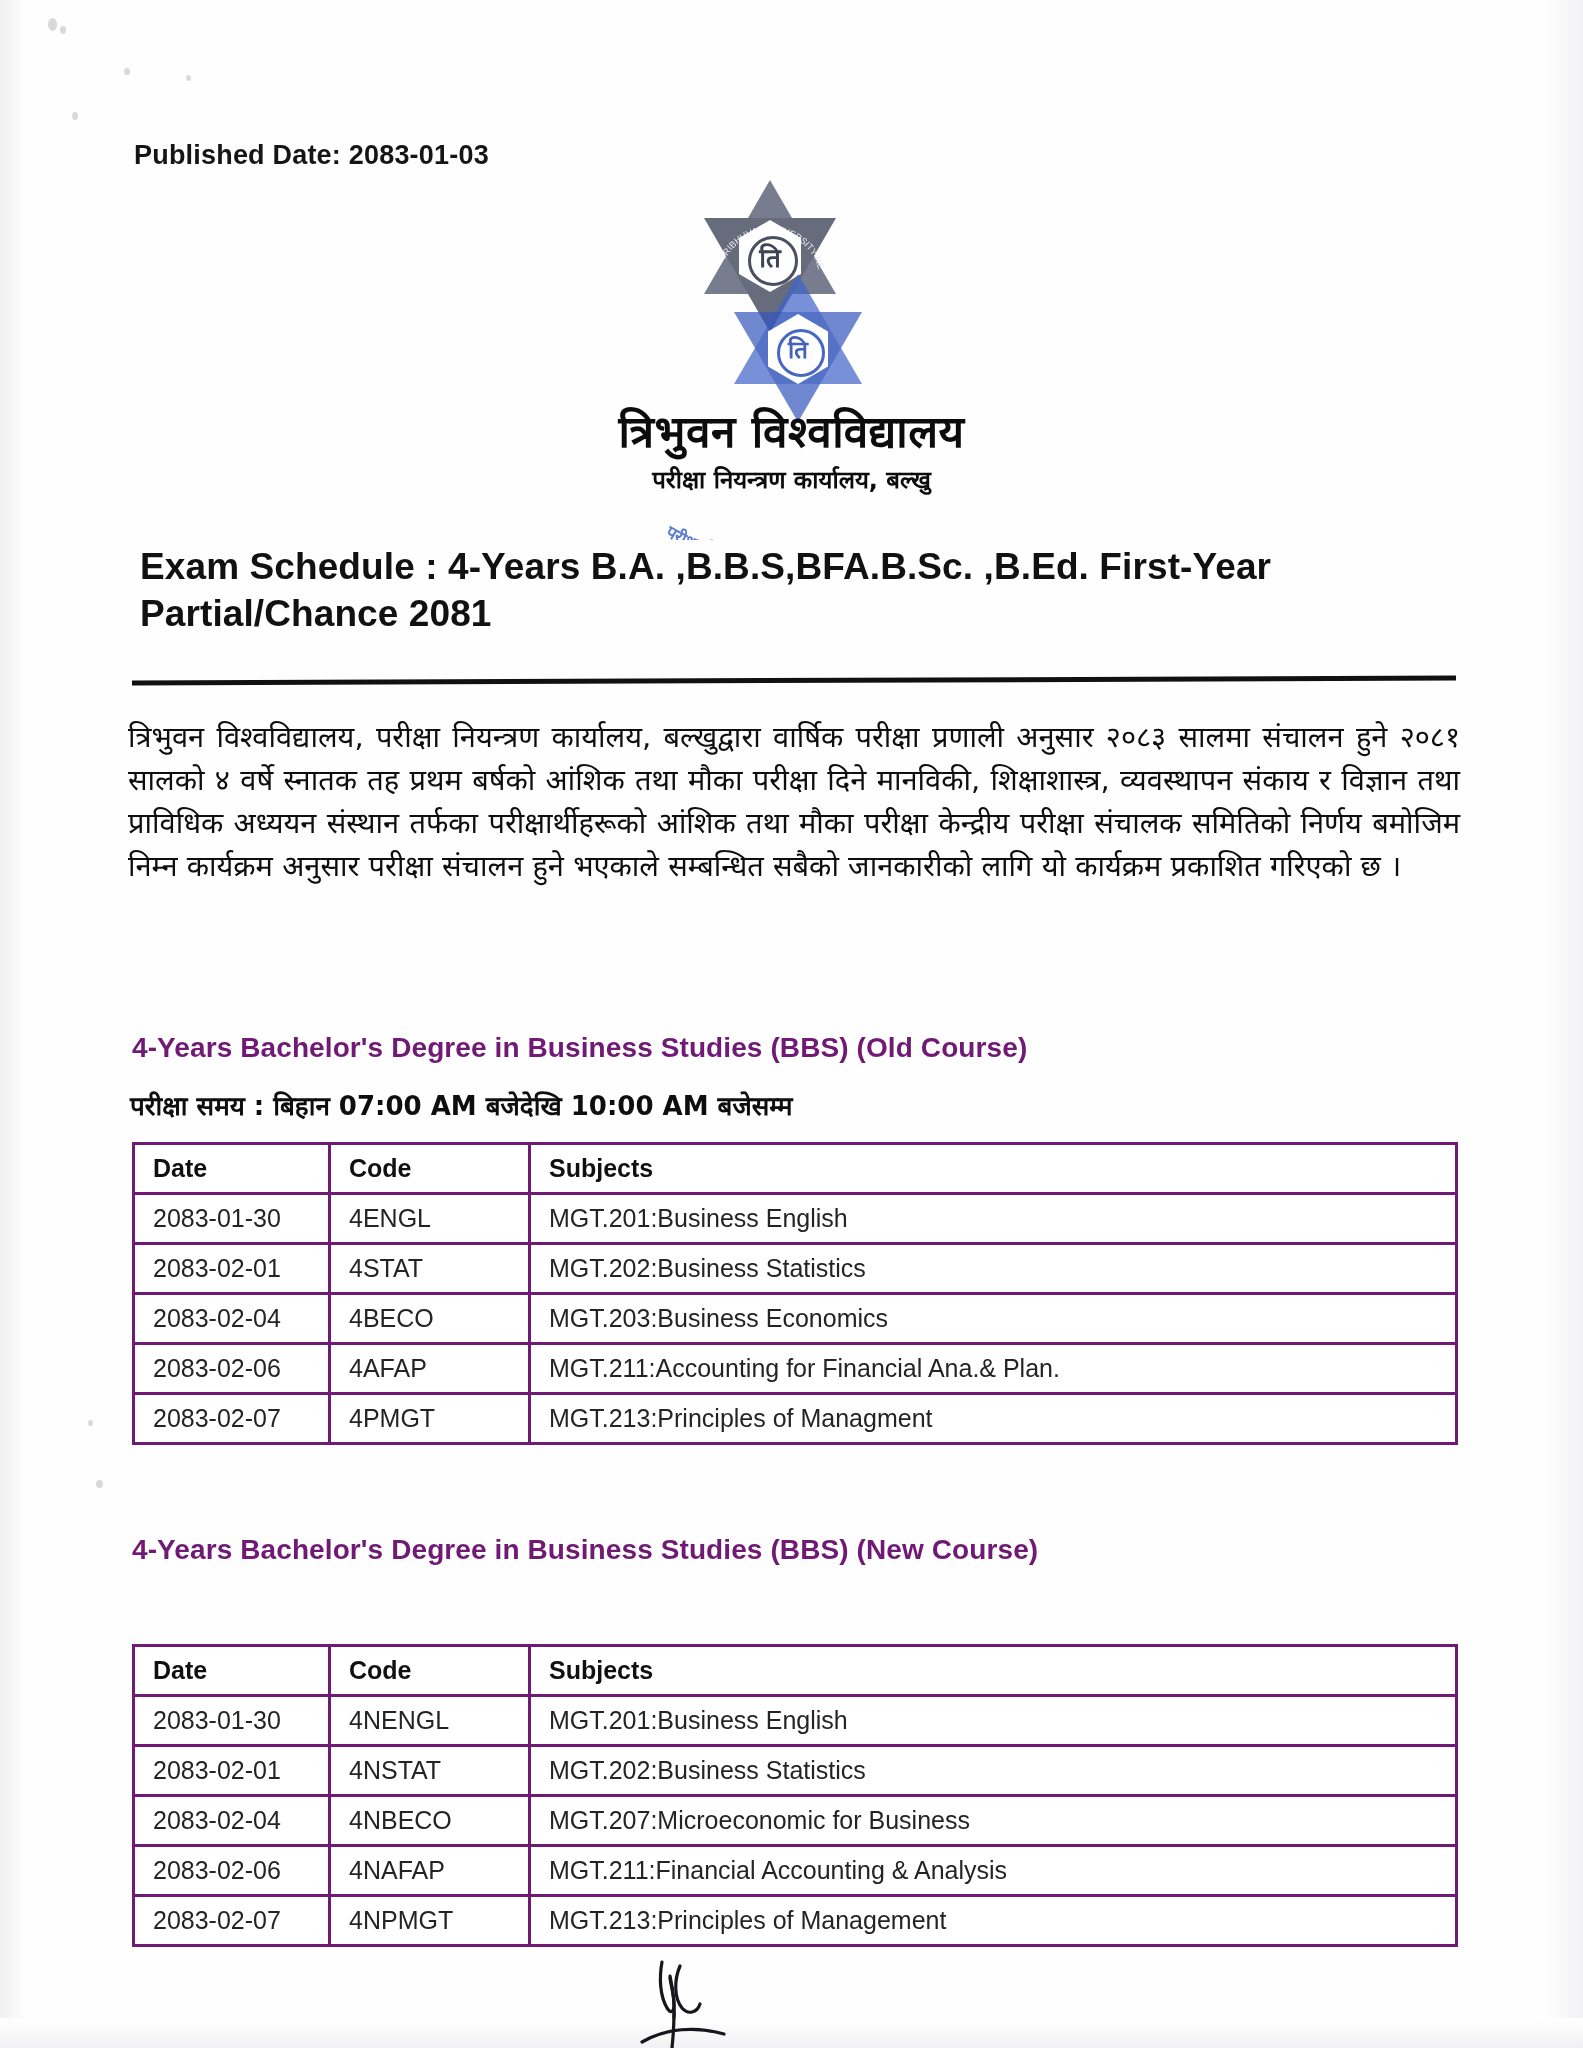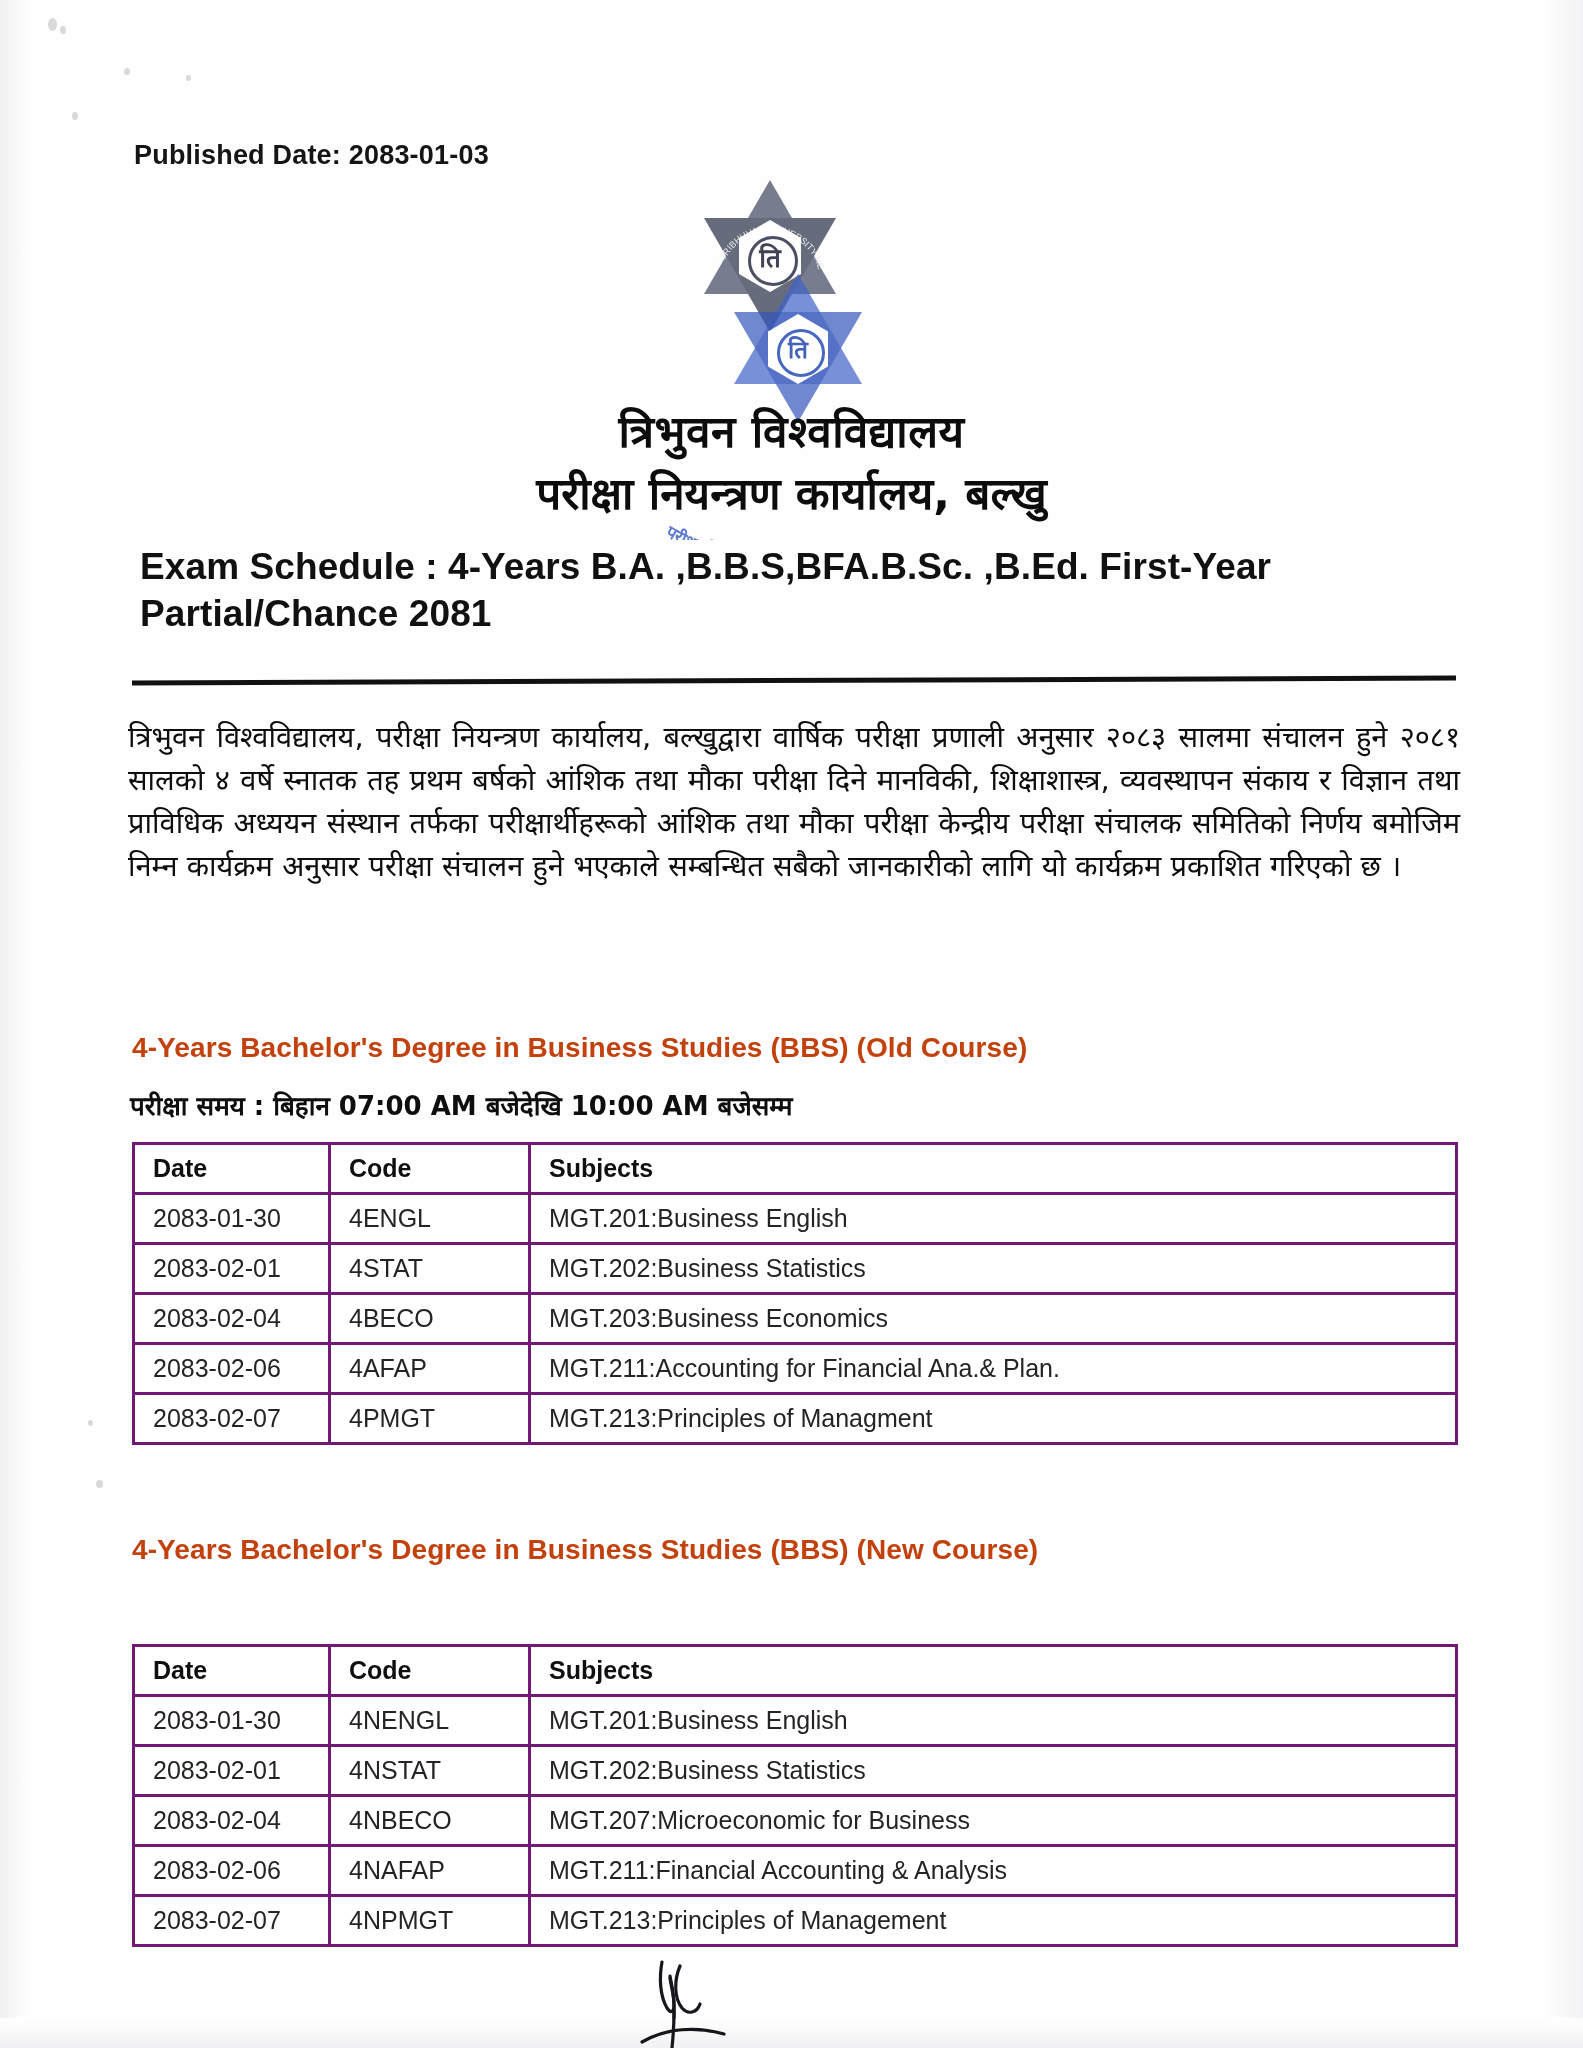--- a/index.html
+++ b/index.html
@@ -204,21 +204,21 @@
     letter-spacing: .5px;
     z-index: 8;
   }
   .org-sub-np {
     position: absolute;
     left: 0;
     top: 462px;
     width: 1583px;
     text-align: center;
     font-family: "DejaVu Sans", sans-serif;
-    font-size: 44px;
+    font-size: 24px;
     font-weight: bold;
     color: #0c0c0c;
     z-index: 8;
   }
 
   
   .doc-title {
     position: absolute;
     left: 140px;
     top: 543px;
@@ -251,21 +251,21 @@
     color: #0e0e0e;
     text-align: justify;
     text-justify: inter-word;
     font-weight: 500;
   }
   .section-heading {
     position: absolute;
     left: 132px;
     font-size: 28px;
     font-weight: bold;
-    color: #c2410c;
+    color: #701a75;
     letter-spacing: .1px;
   }
   .section-time {
     position: absolute;
     left: 130px;
     font-family: "DejaVu Sans", sans-serif;
     font-size: 26px;
     font-weight: 600;
     color: #0e0e0e;
   }

